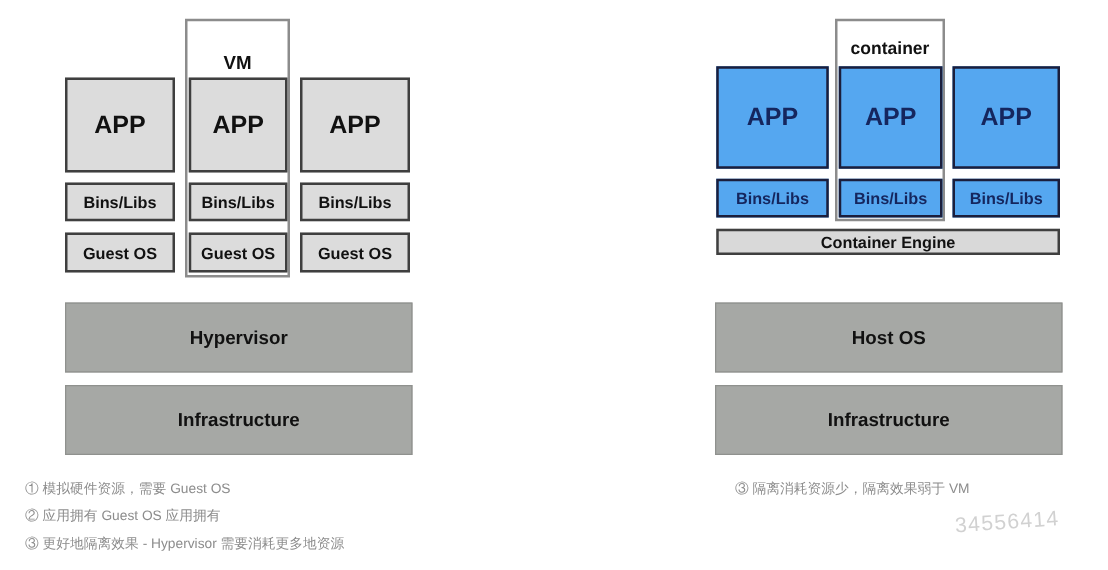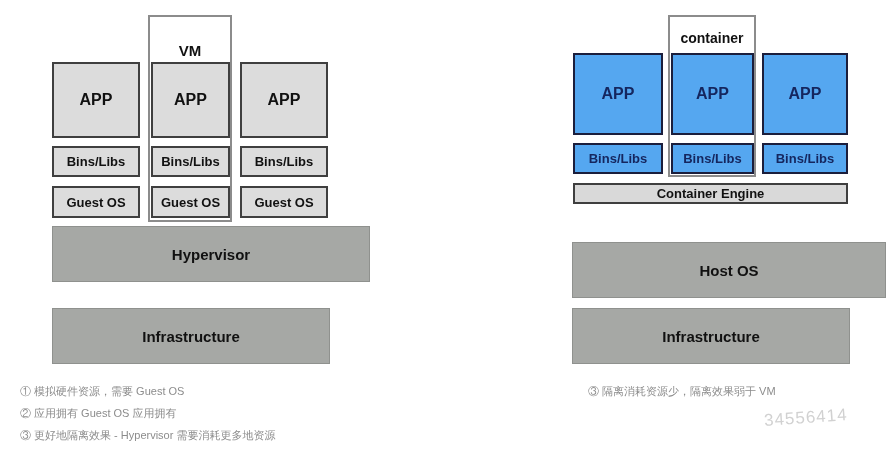--- a/index.html
+++ b/index.html
@@ -15,21 +15,21 @@
   .blue-box  { background:#55a7f0; border:2px solid #1b1e3c; color:#15265e; }
   .layer-box { background:#a6a8a5; border:1px solid #8f918e; color:#111111; }
   .engine-box{ background:#d9d9d9; border:2px solid #3f3f3f; color:#111111; }
   .outline {
     position:absolute; background:#ffffff; border:2px solid #8c8c8c;
     box-sizing:border-box; z-index:1;
   }
   .outline-label {
     text-align:center; font-weight:bold; color:#111111; padding-top:13px;
   }
-  .fs16 { font-size:16px; }
+  .fs16 { font-size:20px; }
   .fs15 { font-size:15px;margin-top:12px; }
   .fs14 { font-size:14px; }
   .fs13 { font-size:13px; }
   .notes {
     position:absolute; font-size:11px; color:#8c8c8c; line-height:22px;
     white-space:nowrap; z-index:2;
   }
   .watermark {
     position:absolute; color:#cdcdcd; font-size:17px; letter-spacing:1px;
     transform:rotate(-4deg); z-index:3; opacity:0.9; font-weight:normal;
@@ -49,21 +49,21 @@
   <div class="box gray-box fs16" style="left:240px; top:62px; width:88px; height:76px;">APP</div>
 
   <div class="box gray-box fs13" style="left:52px;  top:146px; width:88px; height:31px;">Bins/Libs</div>
   <div class="box gray-box fs13" style="left:151px; top:146px; width:79px; height:31px;">Bins/Libs</div>
   <div class="box gray-box fs13" style="left:240px; top:146px; width:88px; height:31px;">Bins/Libs</div>
 
   <div class="box gray-box fs13" style="left:52px;  top:186px; width:88px; height:32px;">Guest OS</div>
   <div class="box gray-box fs13" style="left:151px; top:186px; width:79px; height:32px;">Guest OS</div>
   <div class="box gray-box fs13" style="left:240px; top:186px; width:88px; height:32px;">Guest OS</div>
 
-  <div class="box layer-box fs15" style="left:52px; top:214px; width:318px; height:56px;text-align:right;">Hypervisor</div>
+  <div class="box layer-box fs15" style="left:52px; top:230px; width:278px; height:56px;text-align:right;">Hypervisor</div>
   <div class="box layer-box fs15" style="left:52px; top:296px; width:278px; height:56px;">Infrastructure</div>
 
   <div class="notes" style="left:20px; top:380px;">
     <div>① 模拟硬件资源，需要 Guest OS</div>
     <div>② 应用拥有 Guest OS 应用拥有</div>
     <div>③ 更好地隔离效果 - Hypervisor 需要消耗更多地资源</div>
   </div>
 
   <div class="outline" style="left:668px; top:15px; width:88px; height:162px;">
     <div class="outline-label fs14">container</div>
@@ -72,21 +72,21 @@
   <div class="box blue-box fs16" style="left:573px; top:53px; width:90px; height:82px;">APP</div>
   <div class="box blue-box fs16" style="left:671px; top:53px; width:83px; height:82px;">APP</div>
   <div class="box blue-box fs16" style="left:762px; top:53px; width:86px; height:82px;">APP</div>
 
   <div class="box blue-box fs13" style="left:573px; top:143px; width:90px; height:31px;">Bins/Libs</div>
   <div class="box blue-box fs13" style="left:671px; top:143px; width:83px; height:31px;">Bins/Libs</div>
   <div class="box blue-box fs13" style="left:762px; top:143px; width:86px; height:31px;">Bins/Libs</div>
 
   <div class="box engine-box fs13" style="left:573px; top:183px; width:275px; height:21px;">Container Engine</div>
 
-  <div class="box layer-box fs15" style="left:572px; top:230px; width:314px; height:56px;">Host OS</div>
+  <div class="box layer-box fs15" style="left:572px; top:230px; width:278px; height:56px;">Host OS</div>
   <div class="box layer-box fs15" style="left:572px; top:296px; width:278px; height:56px;">Infrastructure</div>
 
   <div class="notes" style="left:588px; top:380px;">
     <div>③ 隔离消耗资源少，隔离效果弱于 VM</div>
   </div>
 
   <div class="watermark" style="left:764px; top:408px;">34556414</div>
 
 </div>
 

